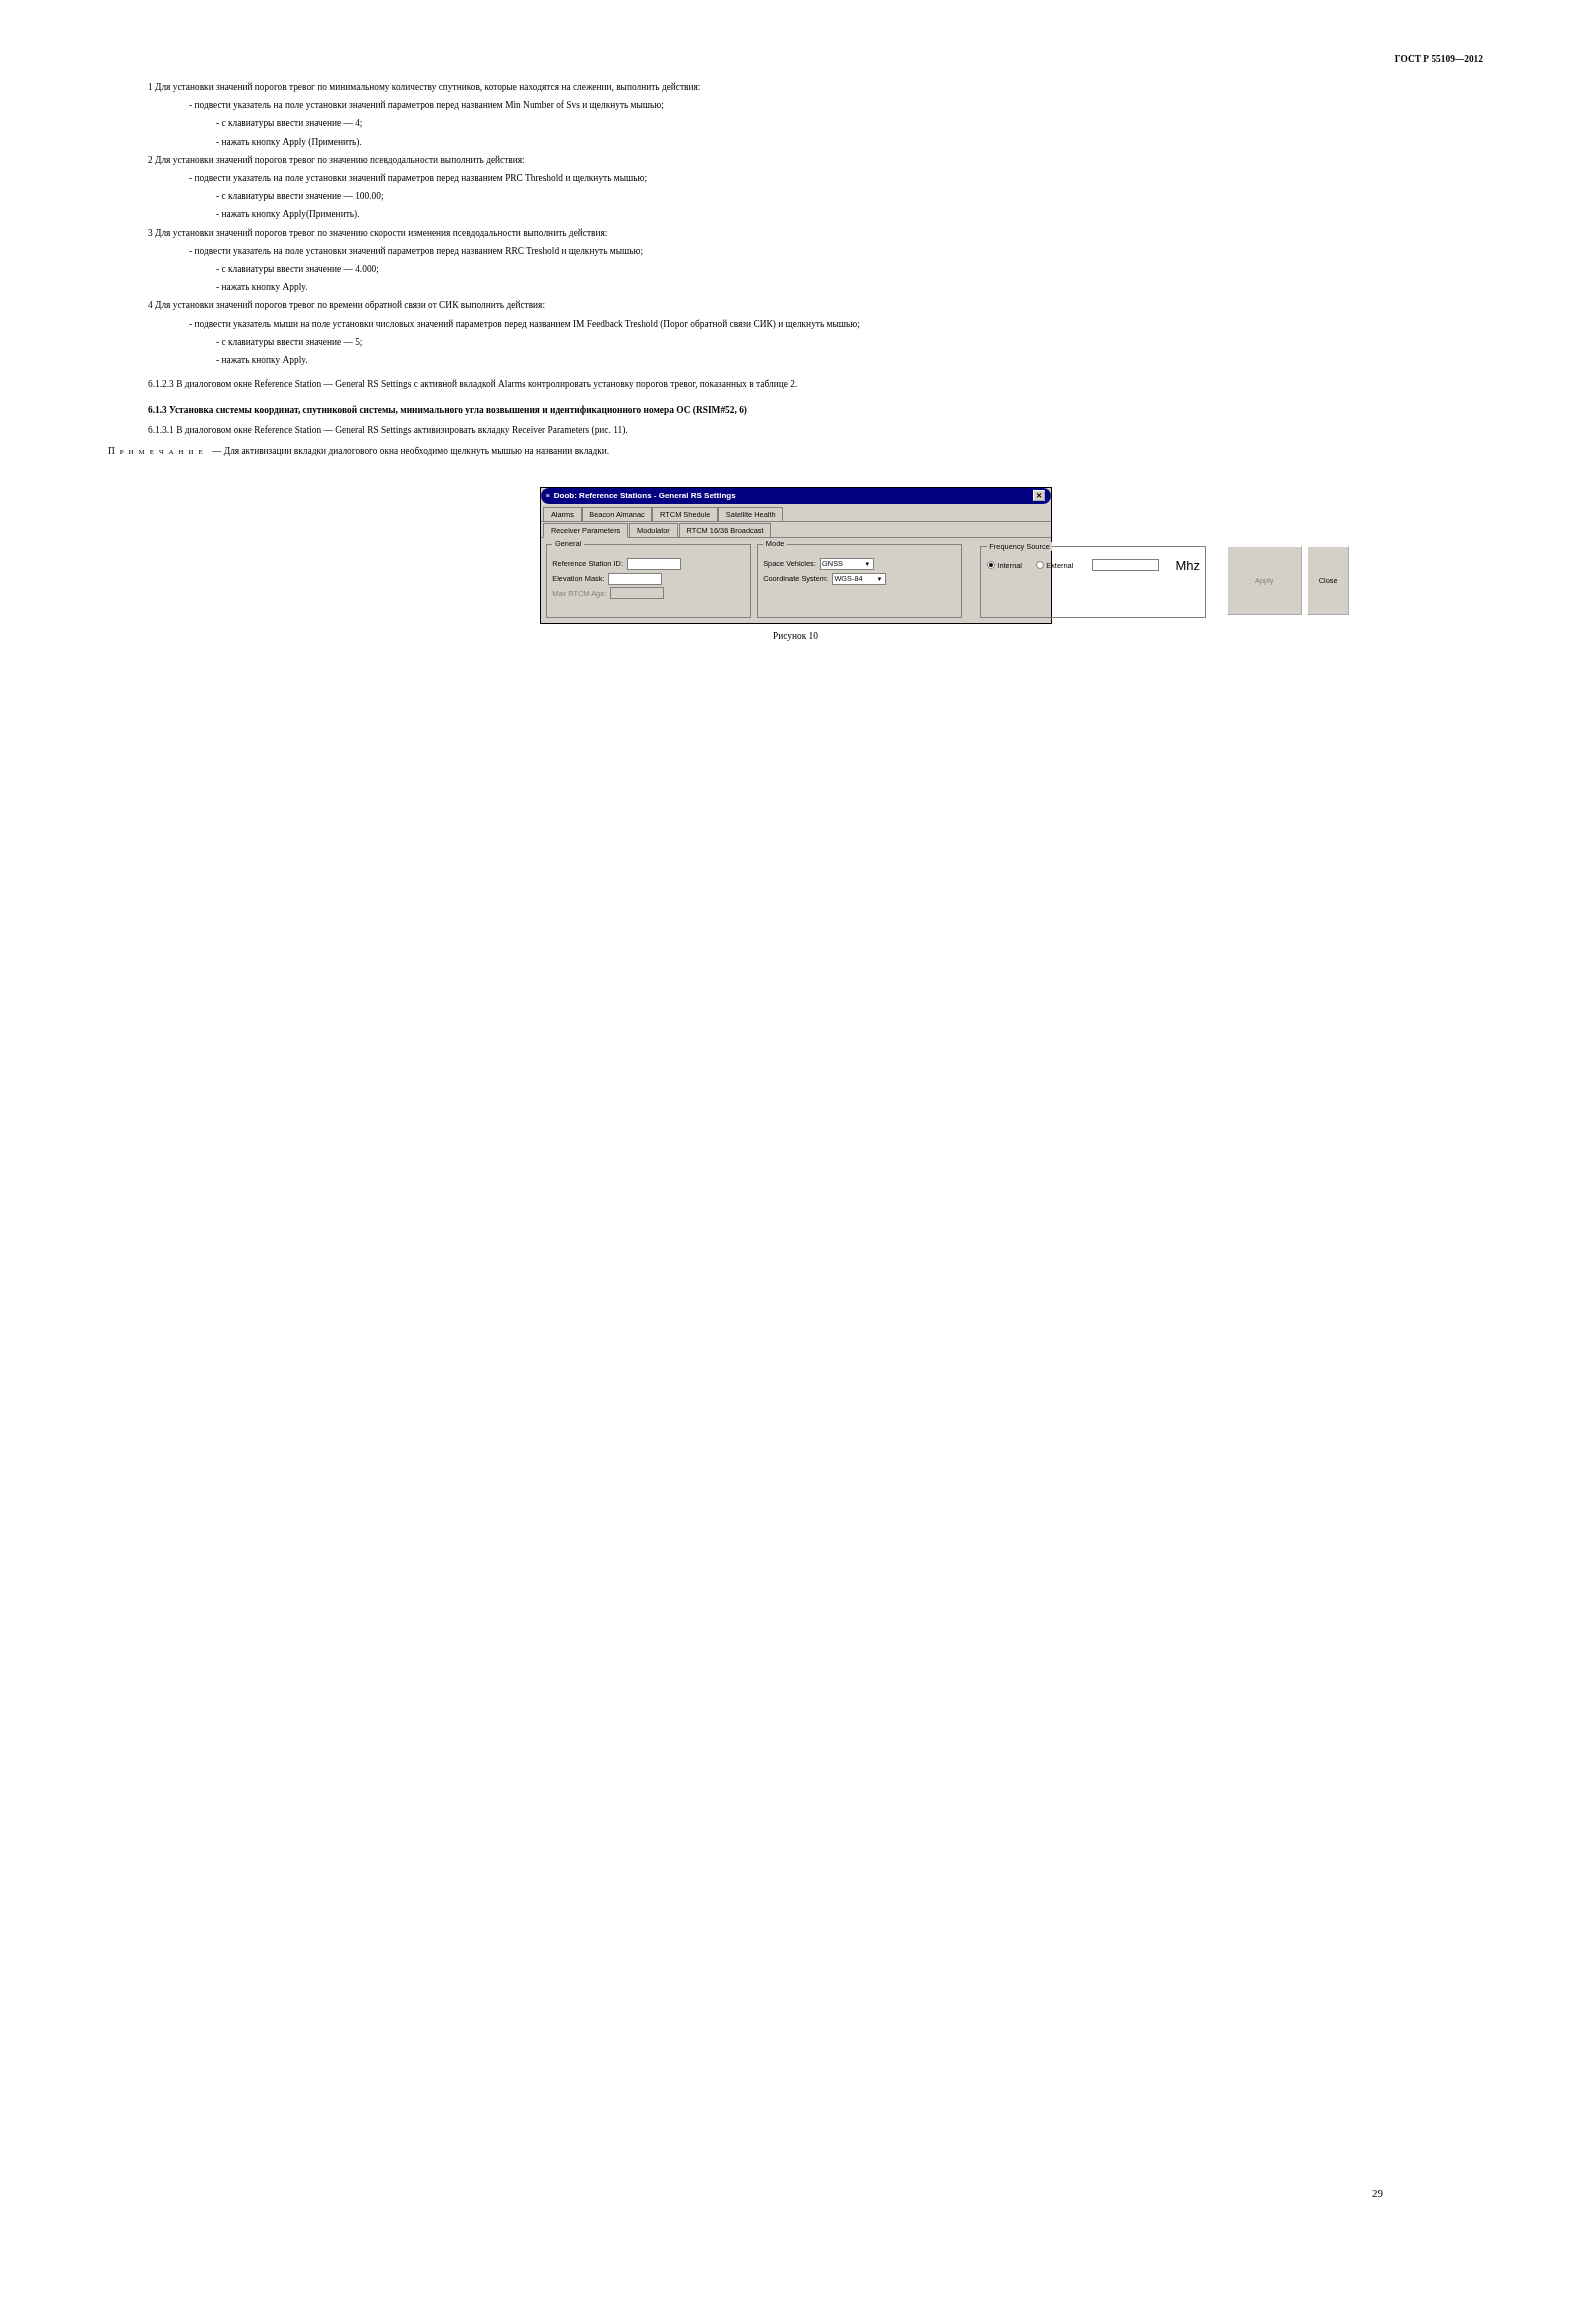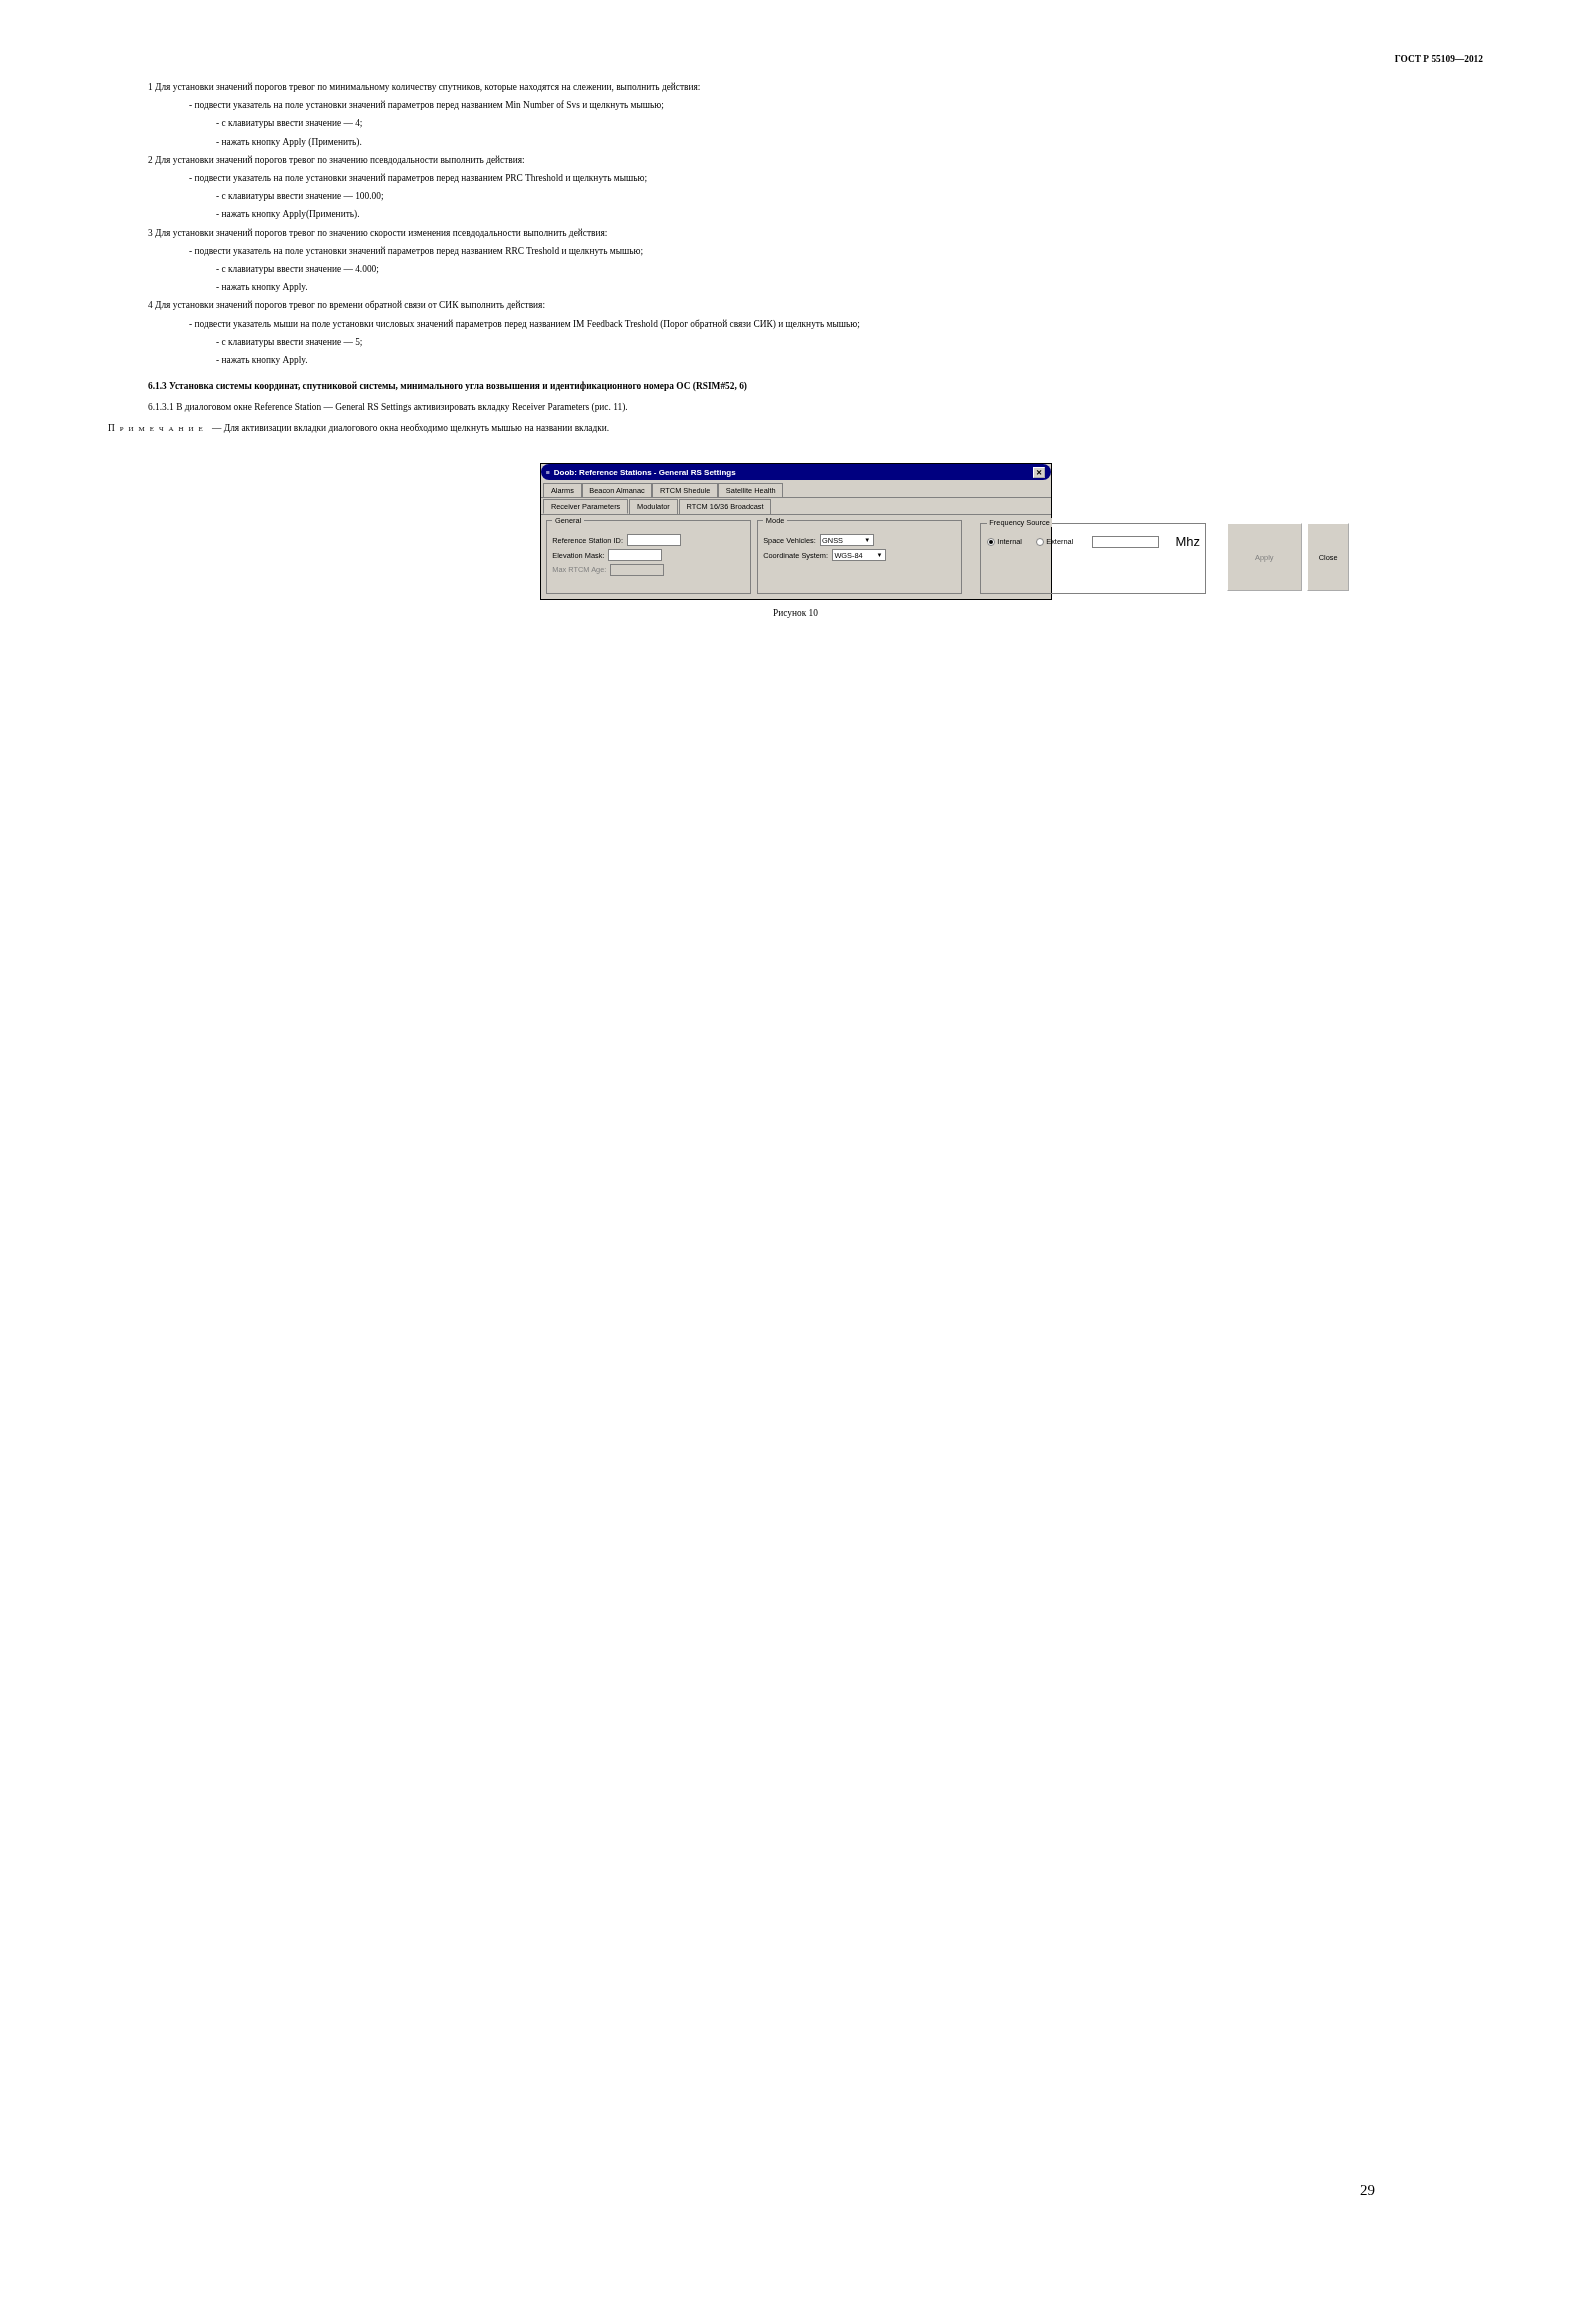--- a/index.html
+++ b/index.html
@@ -249,23 +249,23 @@
       color: #808080;
       min-width: 38px;
     }
     .caption-text {
       text-align: center;
       margin-top: 5.4px;
       font-size: 9.4px;
     }
     .page-number {
       position: absolute;
-      right: 108px;
+      right: 100px;
       bottom: 54px;
-      font-size: 15px;
+      font-size: 11px;
     }
     .page-wrapper {
       position: relative;
       min-height: 2199px;
     }
     p {
       text-align: justify;
       line-height: 1.65;
       margin-bottom: 4px;
     }
@@ -333,20 +333,23 @@
   <p class="text-block indent2">
     <span>- подвести указатель мыши на поле установки числовых значений параметров перед названием IM Feedback Treshold (Порог обратной связи СИК) и щелкнуть мышью;</span>
   </p>
   <p class="text-block indent3">
     <span>- с клавиатуры ввести значение — 5;</span>
   </p>
   <p class="text-block indent3">
     <span>- нажать кнопку Apply.</span>
   </p>
 
+  <p class="text-block indent1" style="margin-top:8px;">
+    <span>6.1.2.3 В диалоговом окне Reference Station — General RS Settings с активной вкладкой Alarms контролировать установку порогов тревог, показанных в таблице 2.</span>
+  </p>
 
   <p class="section-heading">
     <span>6.1.3 Установка системы координат, спутниковой системы,  минимального угла возвышения и идентификационного номера ОС (RSIM#52, 6)</span>
   </p>
 
   <p class="text-block indent1">
     <span>6.1.3.1 В диалоговом окне Reference Station — General RS Settings активизировать вкладку Receiver Parameters (рис. 11).</span>
   </p>
 
   <div class="note-block" style="margin: 5.4px 0 10.8px 0;">

